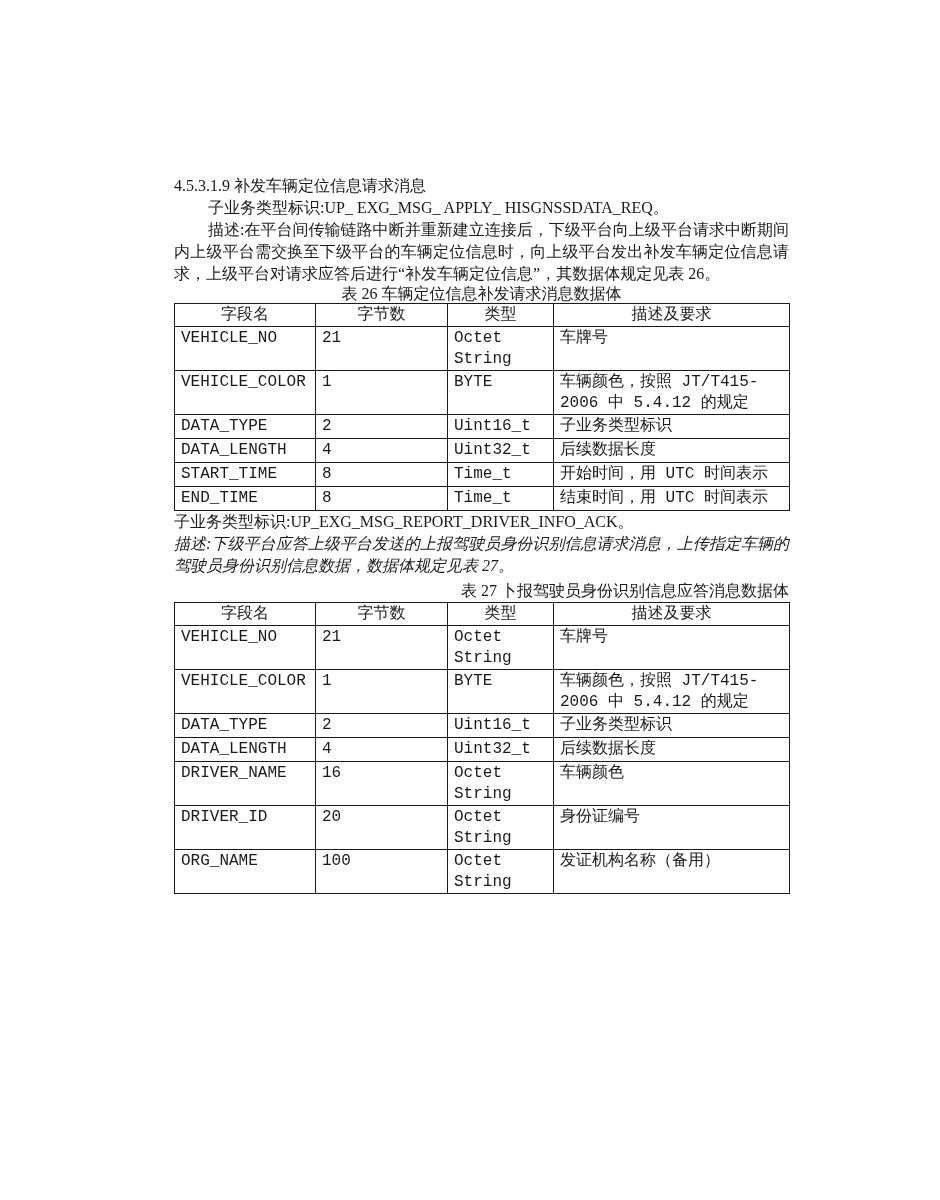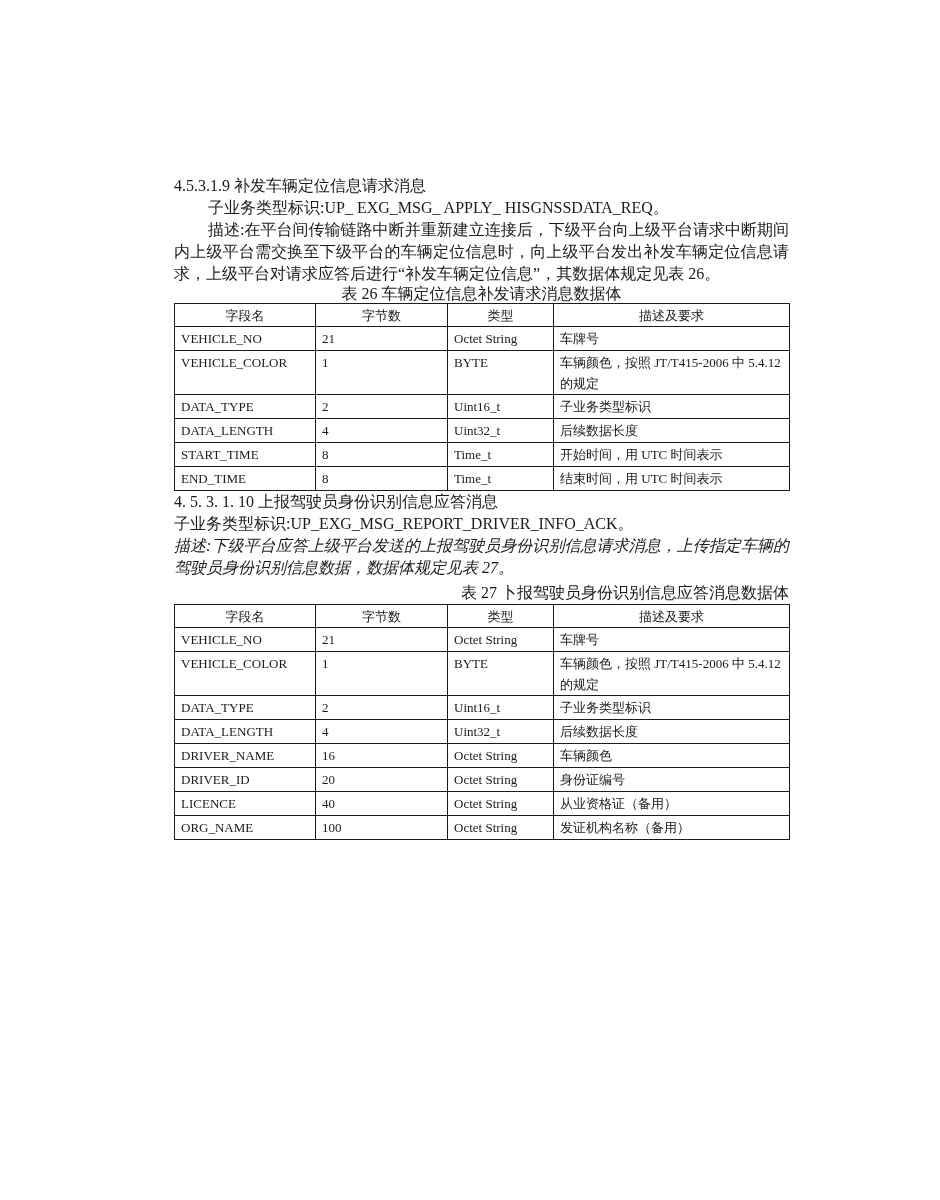--- a/index.html
+++ b/index.html
@@ -40,21 +40,22 @@
   .tbl-caption.c27 {
     line-height: 22px;
     margin-top: 3px;
     text-align: right;
   }
   .h110 { margin-top: 3px; }
   table.spec {
     border-collapse: collapse;
     table-layout: fixed;
     width: 615px;
-    font-size: 13px;
+    font-size: 16px;
+    font-family: Liberation Mono, monospace;
   }
   table.spec th, table.spec td {
     border: 1px solid #1b1b1b;
     padding: 0 6px;
     height: 22px;
     line-height: 21px;
     font-weight: normal;
     overflow: hidden;
   }
   table.spec th {
@@ -133,21 +134,20 @@
         </tr>
         <tr>
           <td>END_TIME</td>
           <td>8</td>
           <td>Time_t</td>
           <td>结束时间，用 UTC 时间表示</td>
         </tr>
       </tbody>
   </table>
 
-  <p class="h110">4. 5. 3. 1. 10 上报驾驶员身份识别信息应答消息</p>
 
   <p>子业务类型标识:UP_EXG_MSG_REPORT_DRIVER_INFO_ACK。</p>
 
   <p class="desc2">描述:下级平台应答上级平台发送的上报驾驶员身份识别信息请求消息，上传指定车辆的驾驶员身份识别信息数据，数据体规定见表 27。</p>
 
   <p class="tbl-caption c27">表 27 卜报驾驶员身份识别信息应答消息数据体</p>
 
   <table class="spec">
     <colgroup>
       <col class="c1">
@@ -194,26 +194,20 @@
           <td>Octet String</td>
           <td>车辆颜色</td>
         </tr>
         <tr>
           <td>DRIVER_ID</td>
           <td>20</td>
           <td>Octet String</td>
           <td>身份证编号</td>
         </tr>
         <tr>
-          <td>LICENCE</td>
-          <td>40</td>
-          <td>Octet String</td>
-          <td>从业资格证（备用）</td>
-        </tr>
-        <tr>
           <td>ORG_NAME</td>
           <td>100</td>
           <td>Octet String</td>
           <td>发证机构名称（备用）</td>
         </tr>
       </tbody>
   </table>
 
 </div>
 

